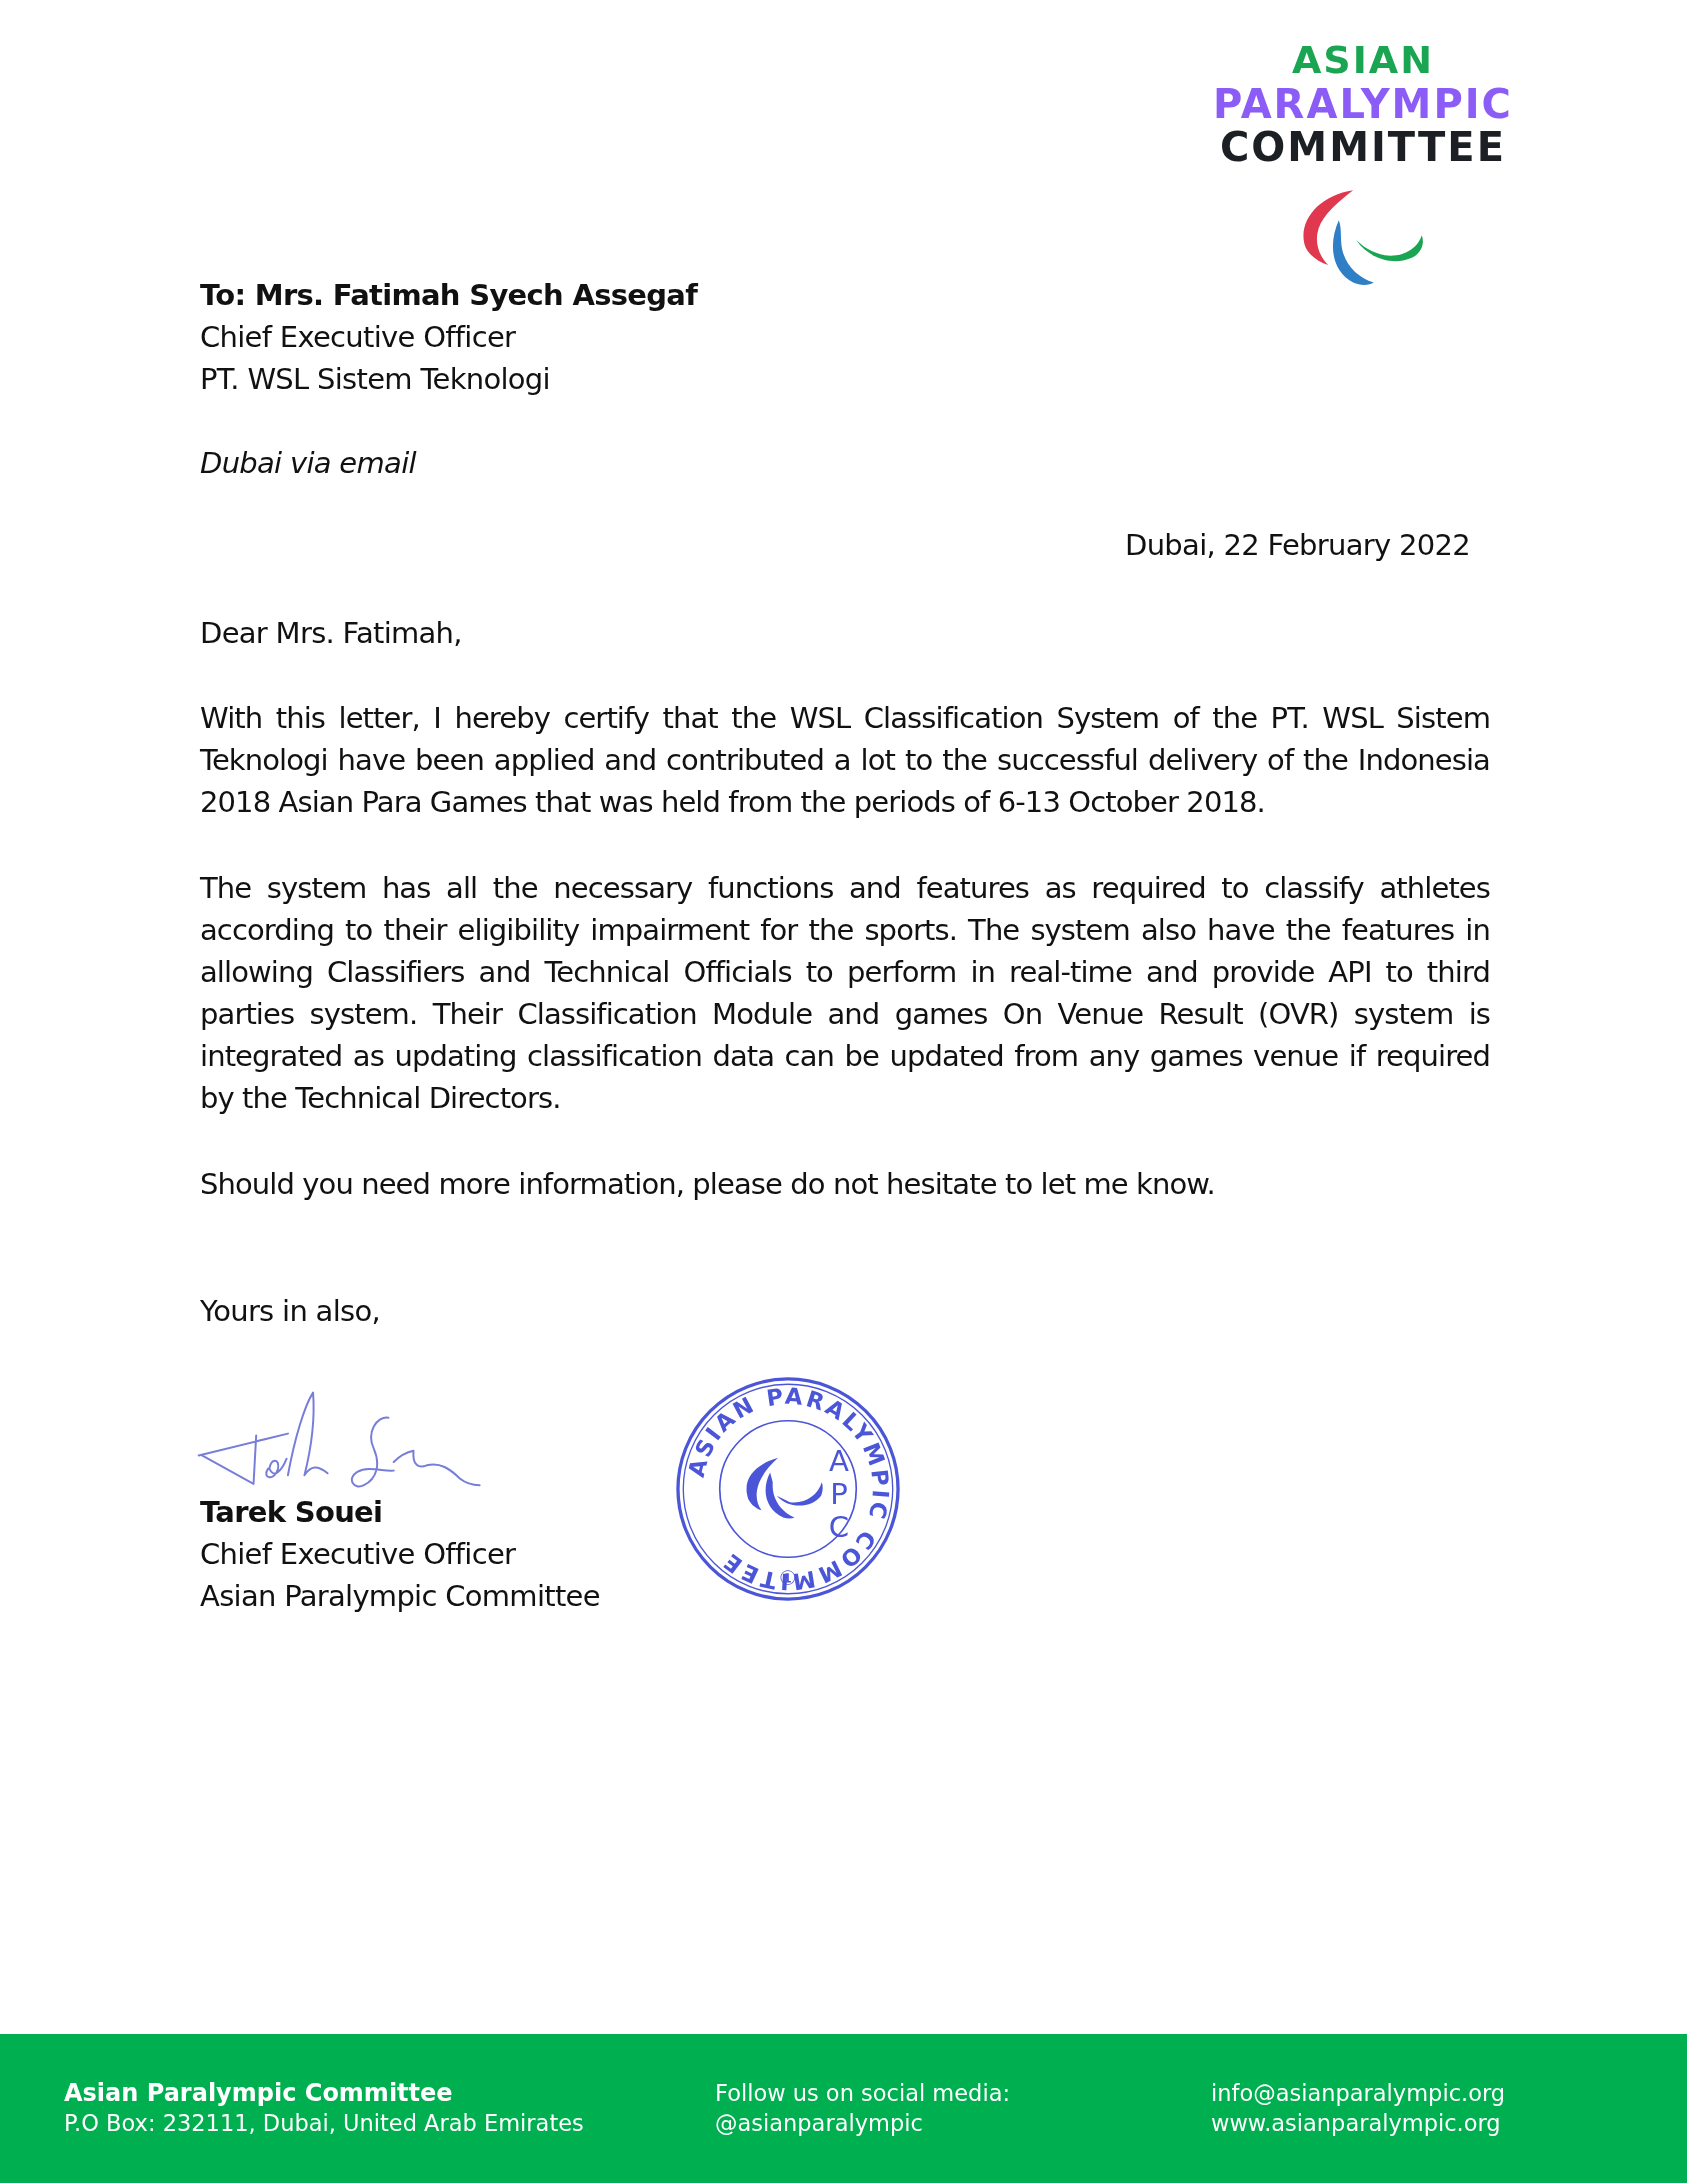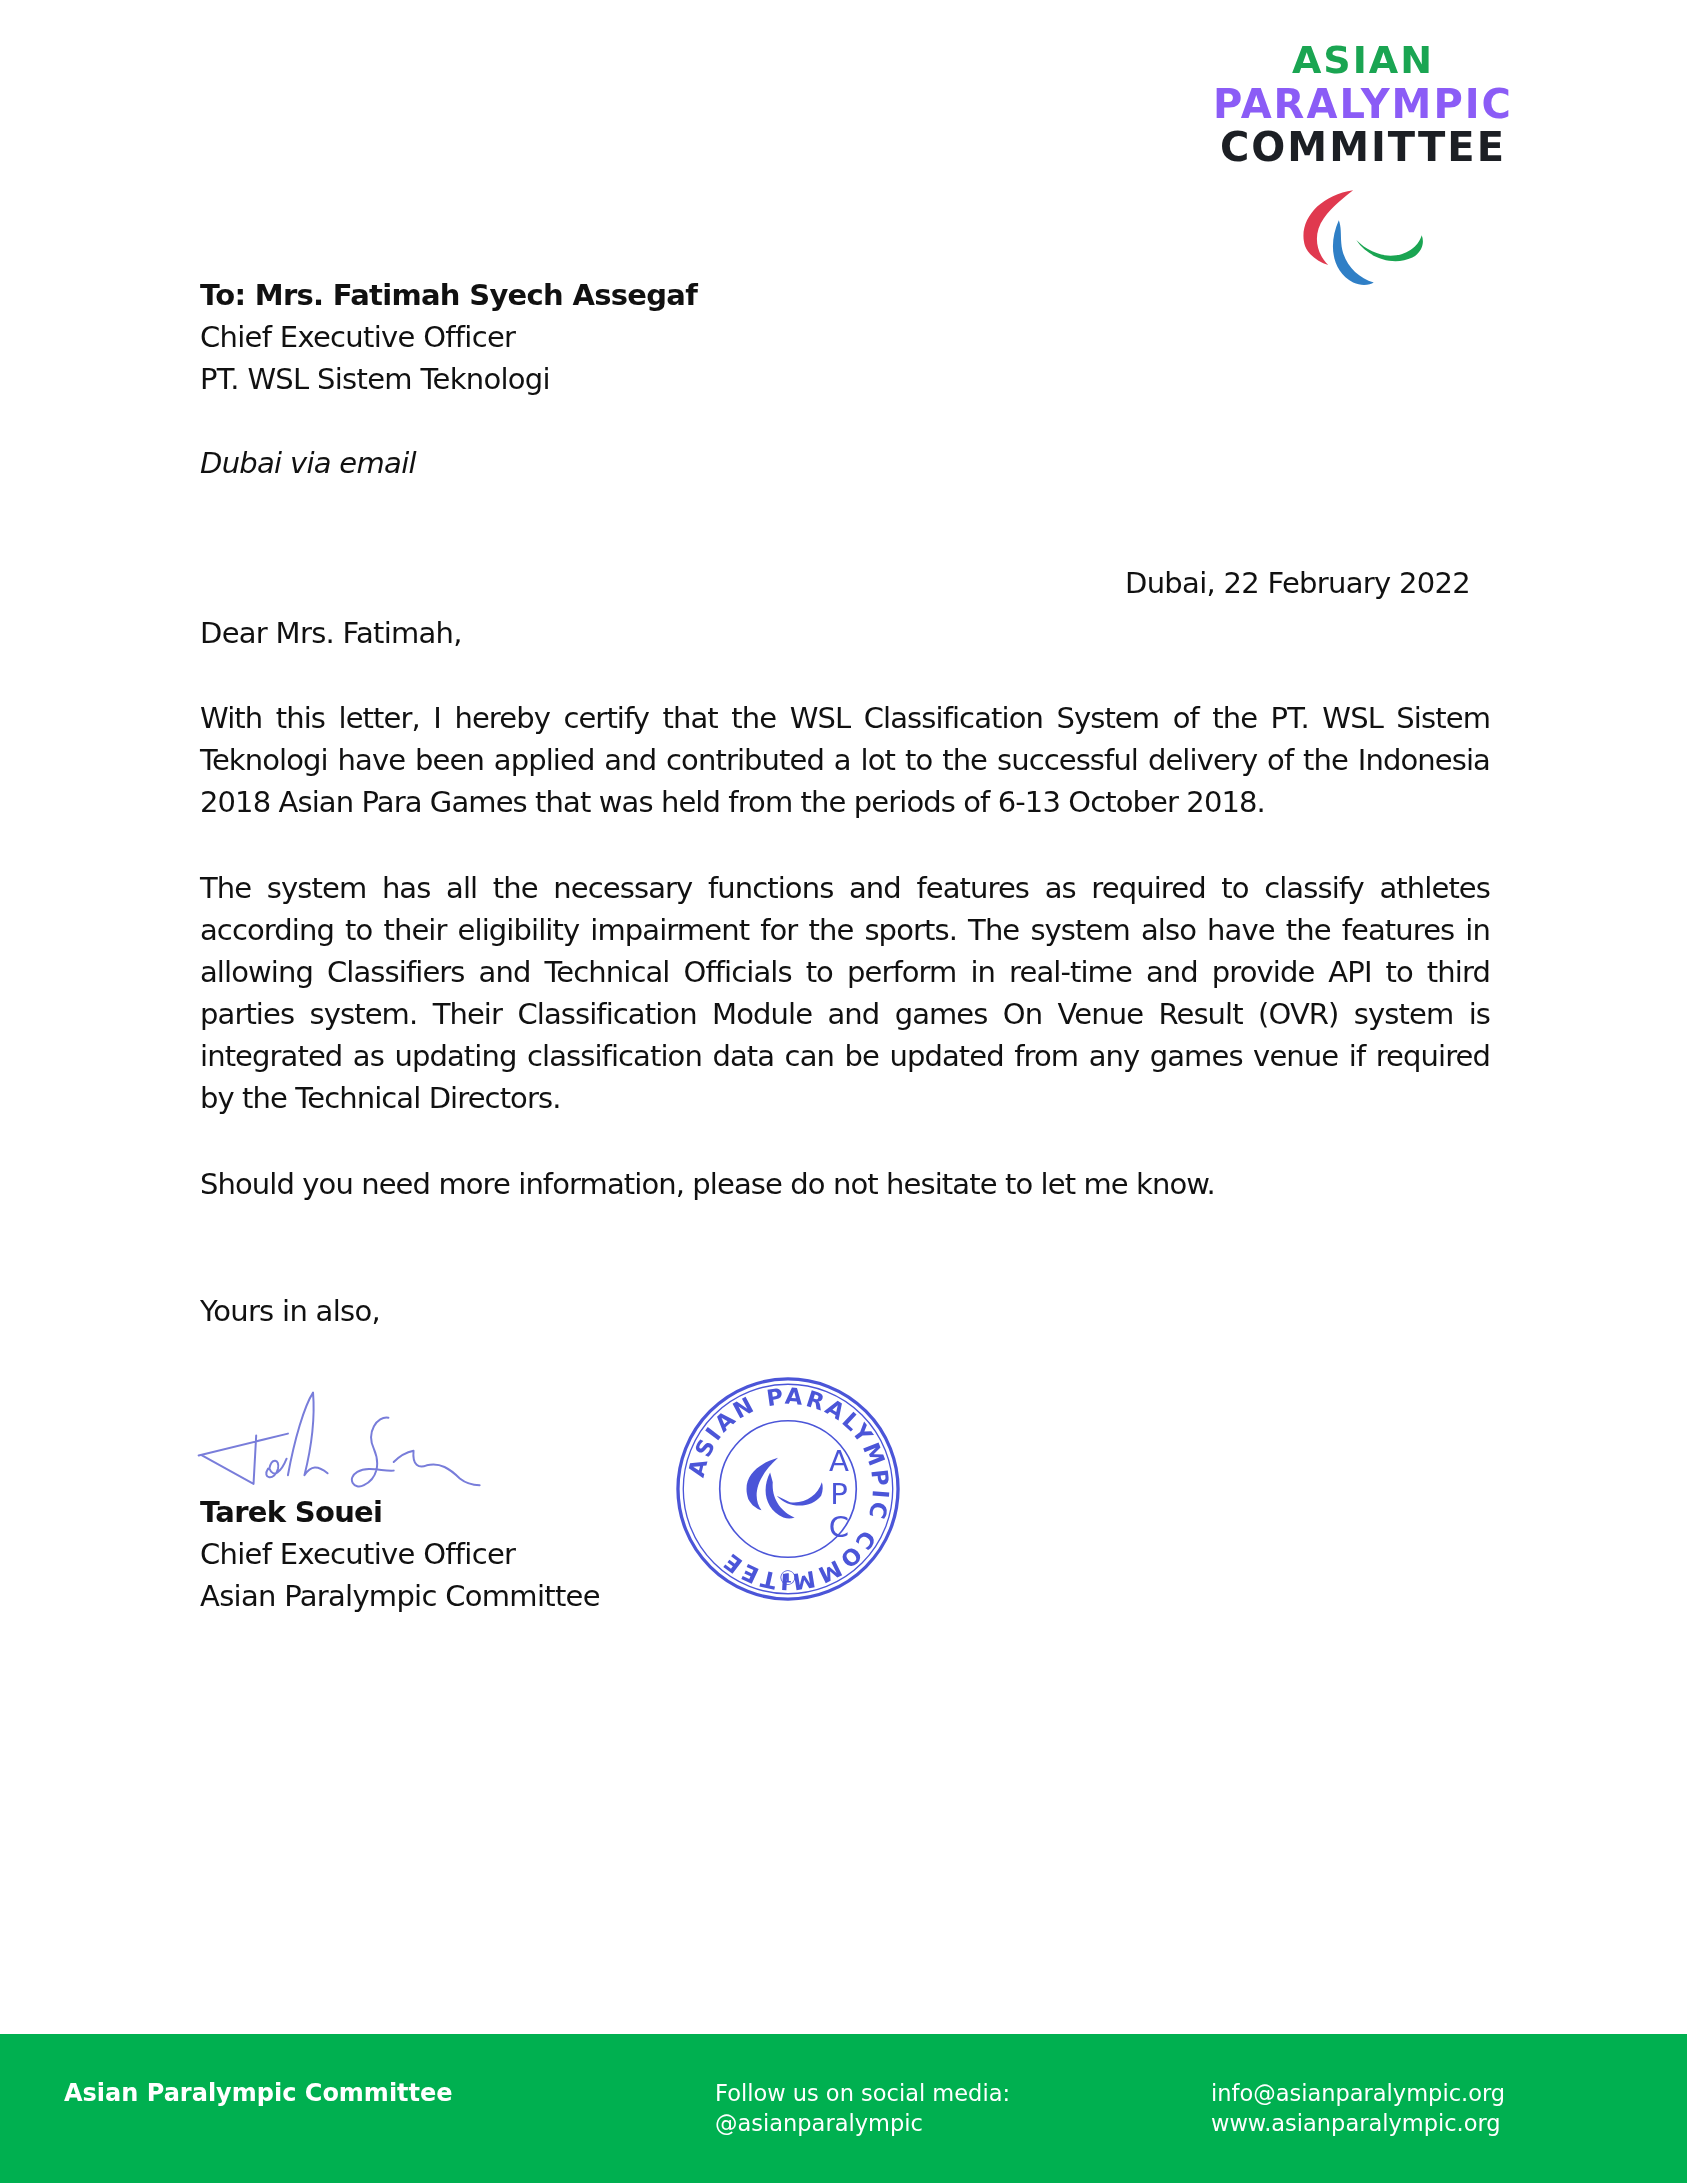--- a/index.html
+++ b/index.html
@@ -14,21 +14,21 @@
     }
     .logo-asian { color: #1aa552; font-size: 38px; }
     .logo-para { color: #8b5cf6; font-size: 40px; margin-top: 5.3px; }
     .logo-comm { color: #1c1f24; font-size: 40px; margin-top: 2.6px; }
     .agitos { position: absolute; left: 1293px; top: 184px; width: 139px; height: 106px; }
 
     .text { position: absolute; left: 200px; font-family: "DejaVu Sans", sans-serif; font-size: 29px; line-height: 42px; letter-spacing: -0.7px; }
     .addr { top: 274px; }
     .addr .to { font-weight: bold; }
     .sent { top: 442px; font-style: italic; }
-    .date { position: absolute; right: 217px; top: 528px; font-size: 29px; letter-spacing: -0.7px; margin-top: 38px; }
+    .date { position: absolute; right: 217px; top: 528px; font-size: 29px; letter-spacing: -0.7px; }
     .greet { top: 612px; }
     .para { position: absolute; left: 200px; width: 1290px; font-size: 29px; line-height: 42px; text-align: justify; letter-spacing: -0.9px; }
     .p1 { top: 697px; }
     .p2 { top: 867px; }
     .p3 { top: 1163px; }
     .closing { top: 1290px; }
 
     .signature { position: absolute; left: 195px; top: 1386px; width: 404px; height: 119px; }
     .signer { top: 1491px; }
     .signer .name { font-weight: bold; }
@@ -114,20 +114,21 @@
     <text x="252" y="148">A</text>
     <text x="252" y="198">P</text>
     <text x="252" y="248">C</text>
   </g>
   <text x="175" y="320" fill="#4b55d8" font-family="DejaVu Sans, sans-serif" font-size="30" text-anchor="middle">①</text>
 </svg>
 
 <div class="footer">
   <div class="fcol c1">
     <div class="bold">Asian Paralympic Committee</div>
+    <div>P.O Box: 232111, Dubai, United Arab Emirates</div>
   </div>
   <div class="fcol c3">
     <div>info@asianparalympic.org</div>
     <div>www.asianparalympic.org</div>
   </div>
   <div class="fcol c2">
     <div>Follow us on social media:</div>
     <div>@asianparalympic</div>
   </div>
 </div>

